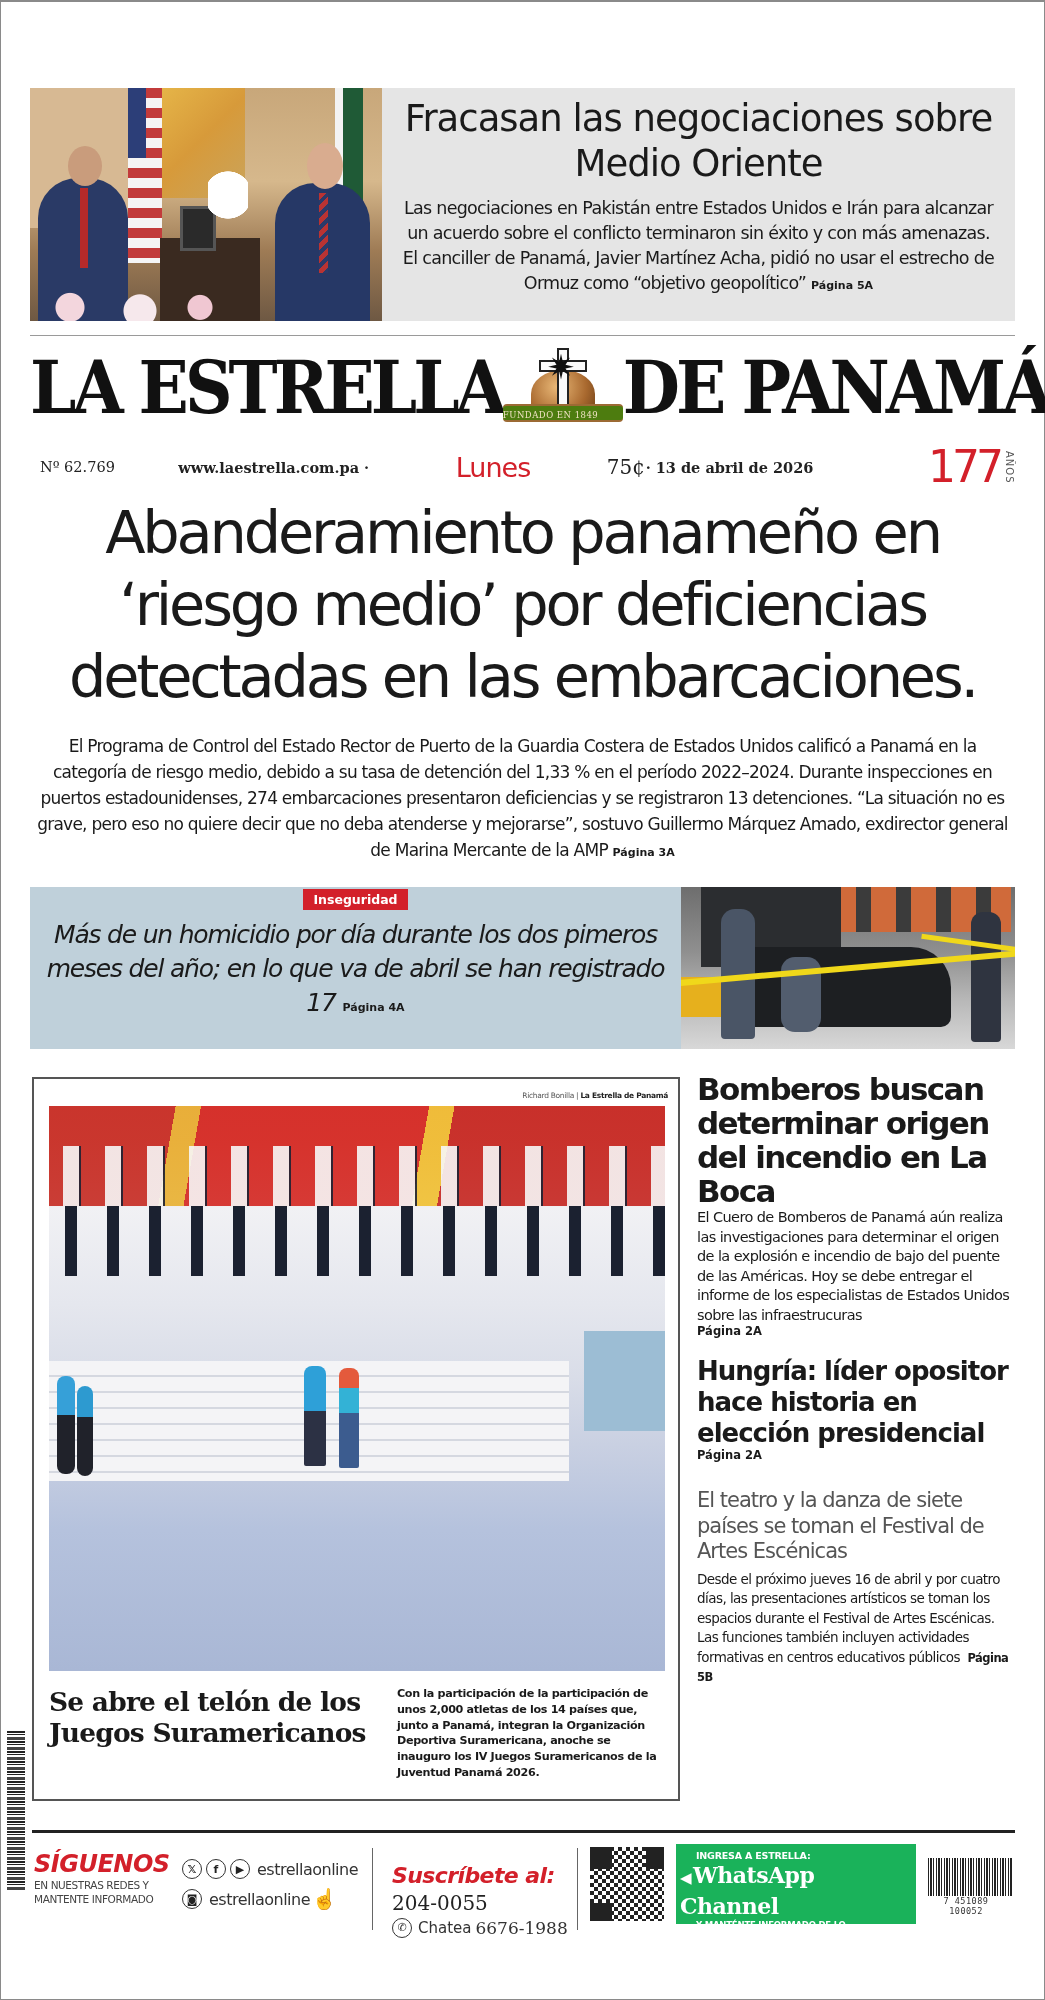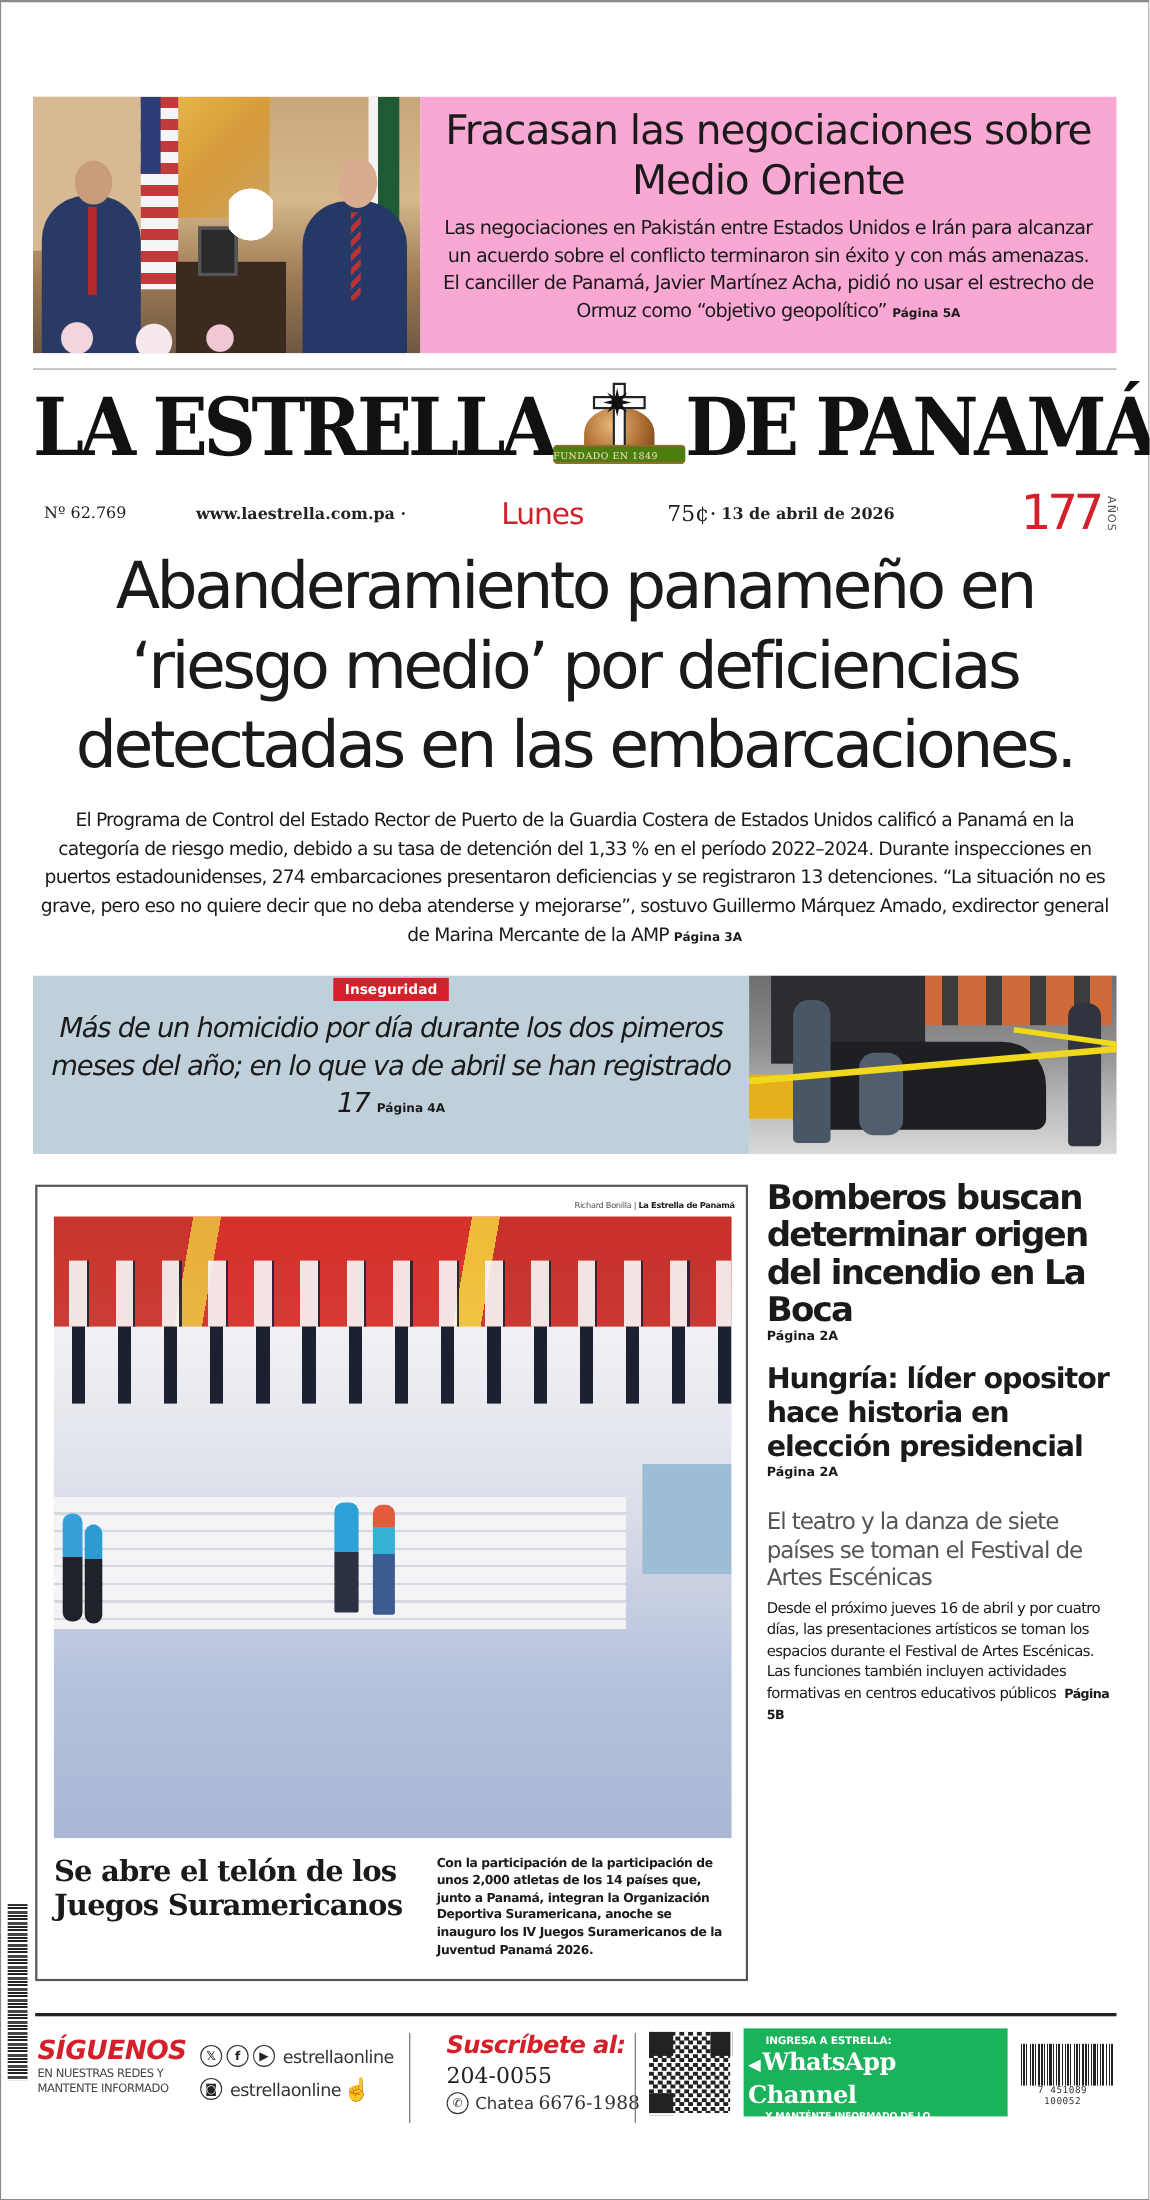--- a/index.html
+++ b/index.html
@@ -21,21 +21,21 @@
   .top-photo .frame-pic { position:absolute; left:150px; top:118px; width:36px; height:45px; background:#2a2a2a; border:3px solid #555; }
   .top-photo .flowers { position:absolute; left:178px; top:75px; width:40px; height:80px; background: radial-gradient(circle at 50% 40%, #ffffff 0 45%, transparent 46%); }
   .top-photo .man-left { position:absolute; left:8px; top:90px; width:90px; height:143px; background:#2a3a66; border-radius:40px 40px 0 0; }
   .top-photo .man-left::before { content:""; position:absolute; left:30px; top:-32px; width:34px; height:40px; background:#c99c7c; border-radius:50%; }
   .top-photo .man-left::after { content:""; position:absolute; left:42px; top:10px; width:8px; height:80px; background:#b52a2a; }
   .top-photo .man-right { position:absolute; left:245px; top:95px; width:95px; height:138px; background:#263866; border-radius:40px 40px 0 0; }
   .top-photo .man-right::before { content:""; position:absolute; left:32px; top:-40px; width:36px; height:46px; background:#d9ac8f; border-radius:50%; }
   .top-photo .man-right::after { content:""; position:absolute; left:44px; top:10px; width:9px; height:80px; background: repeating-linear-gradient(135deg,#b83333 0 5px,#2a3a6a 5px 9px); }
   .top-photo .blossoms { position:absolute; left:0; bottom:0; width:200px; height:34px; background: radial-gradient(circle at 20% 60%, #f3d6dd 0 14px, transparent 15px), radial-gradient(circle at 55% 70%, #f6e8ec 0 16px, transparent 17px), radial-gradient(circle at 85% 60%, #f0c7d2 0 12px, transparent 13px); }
 
-  .top-text { flex: 1; background: #f9a8d4; padding: 8px 20px 0 20px; text-align: center; }
+  .top-text { flex: 1; background: #e5e5e5; padding: 8px 20px 0 20px; text-align: center; }
   .top-headline { font-family: "DejaVu Sans", sans-serif; font-size: 37px; line-height: 45px; font-weight: normal; letter-spacing: -1px; color: #1a1a1a; }
   .top-body { margin-top: 10px; font-family: "DejaVu Sans", sans-serif; font-size: 17.5px; line-height: 25px; letter-spacing: -0.7px; color: #1a1a1a; }
   .page-ref { font-family: "DejaVu Sans", sans-serif; font-weight: bold; font-size: 11px; letter-spacing: 0; }
 
   .rule-thin { position:absolute; left:30px; width:985px; height:1px; background:#9a9a9a; }
 
   
   .masthead { position:absolute; left:30px; top:348px; width:985px; height:80px; display:flex; align-items:center; justify-content:space-between; }
   .mast-word { font-family: "DejaVu Serif", serif; font-weight: bold; font-size: 66px; letter-spacing: -4px; color:#111; transform: scaleY(1.1); transform-origin: center; white-space: nowrap; line-height: 80px; }
   .emblem { position:relative; width:120px; height:80px; flex: none; }
@@ -112,21 +112,21 @@
   .footer { position:absolute; left:32px; top:1840px; width:983px; height:90px; }
   .follow { position:absolute; left:2px; top:10px; }
   .follow-title { font-family:"DejaVu Sans", sans-serif; font-weight:bold; font-style:italic; font-size: 24px; color:#d3202a; letter-spacing: -0.5px; line-height: 28px; }
   .follow-sub { font-family:"DejaVu Sans", sans-serif; font-size: 10.5px; line-height: 14px; color:#444; letter-spacing: -0.4px; }
   .socials { position:absolute; left:150px; top:14px; width: 220px; }
   .soc-row { display:flex; align-items:center; height: 30px; }
   .soc-icon { width:20px; height:20px; border:1.5px solid #333; border-radius:50%; display:inline-flex; align-items:center; justify-content:center; font-family:"DejaVu Sans", sans-serif; font-size:11px; font-weight:bold; color:#222; margin-right: 4px; }
   .soc-handle { font-family:"DejaVu Sans", sans-serif; font-size: 16px; color:#333; letter-spacing:-0.5px; margin-left: 3px; }
   .hand-icon { font-size: 20px; margin-left: 2px; color:#333; }
   .vdiv { position:absolute; top:8px; width:1px; height:82px; background:#666; }
-  .subscribe { position:absolute; left:360px; top:6px;margin-left:14px; }
+  .subscribe { position:absolute; left:360px; top:22px; }
   .sub-title { font-family:"DejaVu Sans", sans-serif; font-weight:bold; font-style:italic; font-size: 22px; color:#d3202a; letter-spacing:-0.6px; line-height: 28px; }
   .sub-phone { font-family:"DejaVu Serif", serif; font-size: 20px; color:#222; line-height: 26px; }
   .sub-chat { font-family:"DejaVu Sans", sans-serif; font-size: 15px; color:#333; line-height: 24px; display:flex; align-items:center; }
   .sub-chat .num { font-family:"DejaVu Serif", serif; font-size: 17px; margin-left: 4px; }
   .wa-circle { width:20px; height:20px; border:1.5px solid #333; border-radius:50%; display:inline-flex; align-items:center; justify-content:center; font-size:11px; margin-right: 6px; }
   .qr { position:absolute; left:556px; top:5px; width:78px; height:78px;
     background:
       linear-gradient(#222,#222) 0 0/22px 22px no-repeat,
       linear-gradient(#222,#222) 56px 0/22px 22px no-repeat,
       linear-gradient(#222,#222) 0 56px/22px 22px no-repeat,
@@ -222,20 +222,21 @@
     <div class="runner1"></div>
     <div class="runner2"></div>
   </div>
   <h2 class="games-headline">Se abre el telón de los Juegos Suramericanos</h2>
   <p class="games-body">Con la participación de la participación de unos 2,000 atletas de los 14 países que, junto a Panamá, integran la Organización Deportiva Suramericana, anoche se inauguro los IV Juegos Suramericanos de la Juventud Panamá 2026.</p>
 </section>
 
 <aside class="right-col">
   <article>
     <h2 class="rc-h1">Bomberos buscan determinar origen del incendio en La Boca</h2>
+    <p class="rc-body">El Cuero de Bomberos de Panamá aún realiza las investigaciones para determinar el origen de la explosión e incendio de bajo del puente de las Américas. Hoy se debe entregar el informe de los especialistas de Estados Unidos sobre las infraestrucuras</p>
     <p class="rc-ref">Página 2A</p>
   </article>
   <article>
     <h2 class="rc-h2">Hungría: líder opositor hace historia en elección presidencial</h2>
     <p class="rc-ref">Página 2A</p>
   </article>
   <article>
     <h2 class="rc-h3">El teatro y la danza de siete países se toman el Festival de Artes Escénicas</h2>
     <p class="rc-body3"><span>Desde el próximo jueves 16 de abril y por cuatro días, las presentaciones artísticos se toman los espacios durante el Festival de Artes Escénicas. Las funciones también incluyen actividades formativas en centros educativos públicos</span>&nbsp; <span class="rc-ref">Página 5B</span></p>
   </article>

